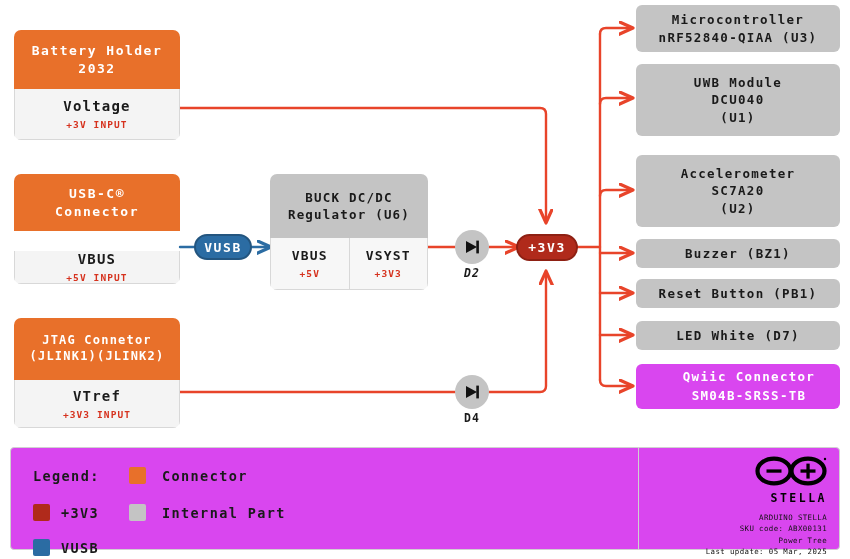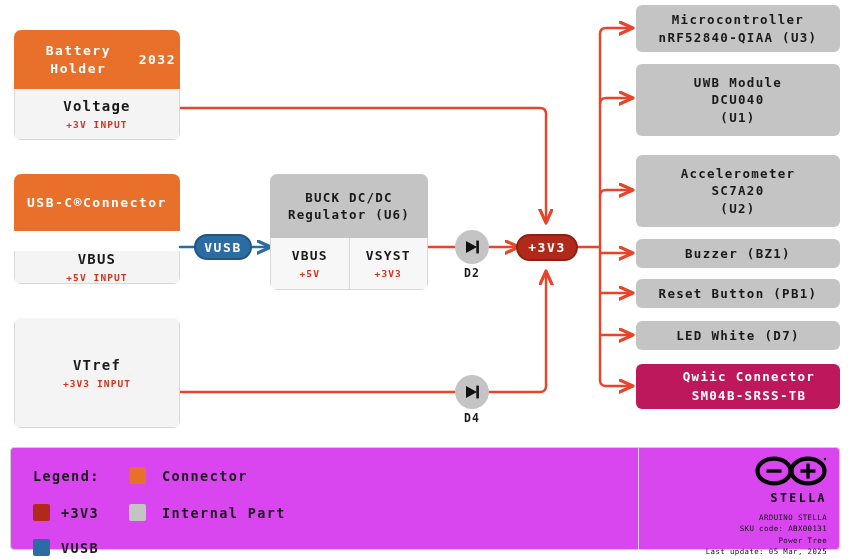--- a/index.html
+++ b/index.html
@@ -7,35 +7,35 @@
        font-family:"DejaVu Sans Mono","Liberation Mono",monospace;}
 
   #stage{position:absolute;left:0;top:0;width:850px;height:559px;}
 
   svg.wires{position:absolute;left:0;top:0;width:850px;height:559px;overflow:visible;}
 
   
   .blk{position:absolute;box-sizing:border-box;border-radius:7px;overflow:hidden;
        display:flex;flex-direction:column;}
   .blk .hdr{background:#E8702A;color:#ffffff;font-weight:700;letter-spacing:1.5px;
-            display:flex;flex-direction:row;align-items:center;justify-content:center;
+            display:flex;flex-direction:column;align-items:center;justify-content:center;
             line-height:1.32;text-align:center;padding:6px 4px;}
   .blk .body{background:#F4F4F4;border:1px solid #d8d8d8;border-top:none;flex:1;
              display:flex;align-items:center;justify-content:center;}
   .rail{display:flex;flex-direction:column;align-items:center;justify-content:center;
         flex:1;height:100%;}
   .rail .nm{color:#1a1a1a;font-weight:700;font-size:14px;letter-spacing:1.2px;}
   .rail .vv{color:#D6321E;font-weight:700;font-size:9.5px;letter-spacing:1.1px;margin-top:5px;}
   .split{border-left:1px solid #d8d8d8;}
 
   
   .gblk{position:absolute;box-sizing:border-box;background:#C4C4C4;border-radius:6px;
         display:flex;align-items:center;justify-content:center;text-align:center;
         color:#1a1a1a;font-weight:700;font-size:12.5px;letter-spacing:1.3px;line-height:1.4;}
-  .oblk{position:absolute;box-sizing:border-box;background:#be185d;border-radius:6px;
+  .oblk{position:absolute;box-sizing:border-box;background:#d946ef;border-radius:6px;
         display:flex;align-items:center;justify-content:center;text-align:center;
         color:#ffffff;font-weight:700;font-size:12.5px;letter-spacing:1.3px;line-height:1.45;padding-left:22px;}
 
   
   .reg{position:absolute;box-sizing:border-box;border-radius:7px;overflow:hidden;
        display:flex;flex-direction:column;}
   .reg .hdr{background:#C4C4C4;color:#1a1a1a;font-weight:700;font-size:12.5px;
             letter-spacing:1.2px;line-height:1.4;text-align:center;padding:7px 4px;
             display:flex;flex-direction:column;align-items:center;justify-content:center;}
   .reg .body{background:#F7F7F7;border:1px solid #d8d8d8;border-top:none;flex:1;display:flex;}
@@ -131,20 +131,24 @@
     </div>
     <div class="body">
       <div class="rail">
         <span class="nm">VBUS</span>
         <span class="vv">+5V INPUT</span>
       </div>
     </div>
   </div>
 
   <div class="blk" style="left:14px;top:318px;width:166px;height:110px;">
+    <div class="hdr" style="font-size:12px;height:50px;letter-spacing:1.2px;">
+      <span>JTAG Connetor</span>
+      <span>(JLINK1)(JLINK2)</span>
+    </div>
     <div class="body">
       <div class="rail">
         <span class="nm">VTref</span>
         <span class="vv">+3V3 INPUT</span>
       </div>
     </div>
   </div>
 
   <div class="reg" style="left:270px;top:174px;width:158px;height:116px;">
     <div class="hdr" style="height:50px;">
@@ -165,21 +169,21 @@
 
   <div class="pill vusb" style="left:194px;top:234px;width:58px;height:26px;">VUSB</div>
   <div class="pill v3v3" style="left:516px;top:234px;width:62px;height:27px;">+3V3</div>
 
   <div class="diode" style="left:455px;top:230px;">
     <svg width="20" height="18" viewBox="0 0 20 18">
       <path d="M4,3 L4,15 L15,9 Z" fill="#111"></path>
       <rect x="14.3" y="2.6" width="2.6" height="12.8" fill="#111"></rect>
     </svg>
   </div>
-  <div class="dlabel" style="left:455px;top:266px;width:34px;">D2</div>
+  <div class="dlabel" style="left:455px;top:266px;width:34px;font-style:italic;">D2</div>
 
   <div class="diode" style="left:455px;top:375px;">
     <svg width="20" height="18" viewBox="0 0 20 18">
       <path d="M4,3 L4,15 L15,9 Z" fill="#111"></path>
       <rect x="14.3" y="2.6" width="2.6" height="12.8" fill="#111"></rect>
     </svg>
   </div>
   <div class="dlabel" style="left:455px;top:411px;width:34px;">D4</div>
 
   <div class="gblk" style="left:636px;top:5px;width:204px;height:47px;">

